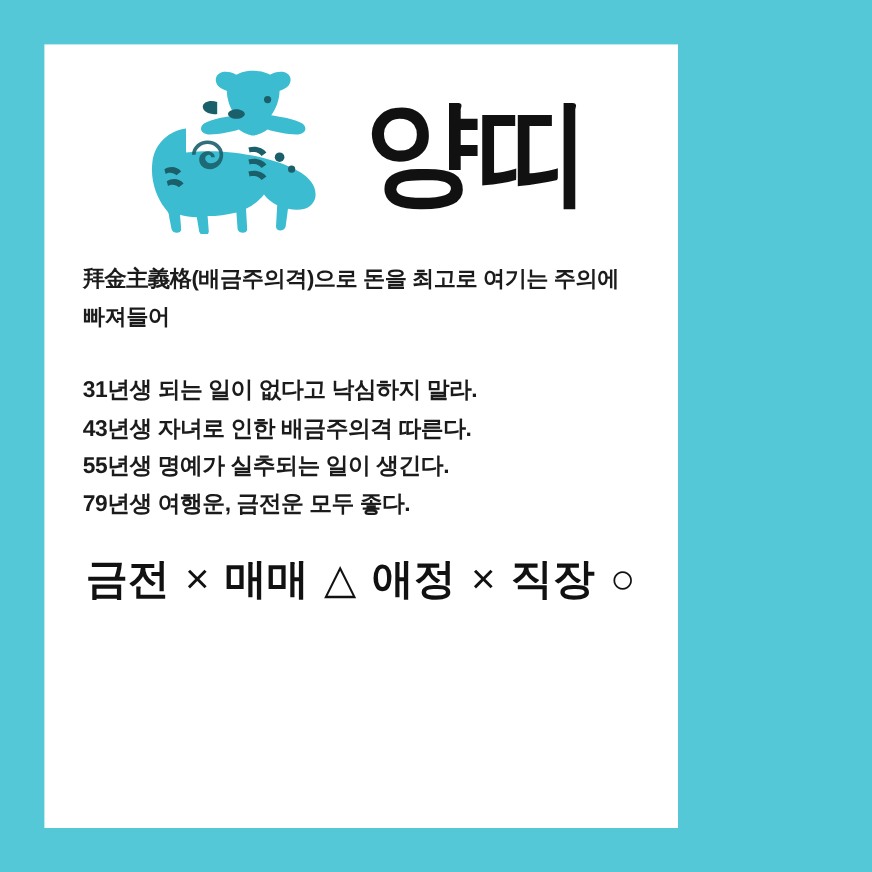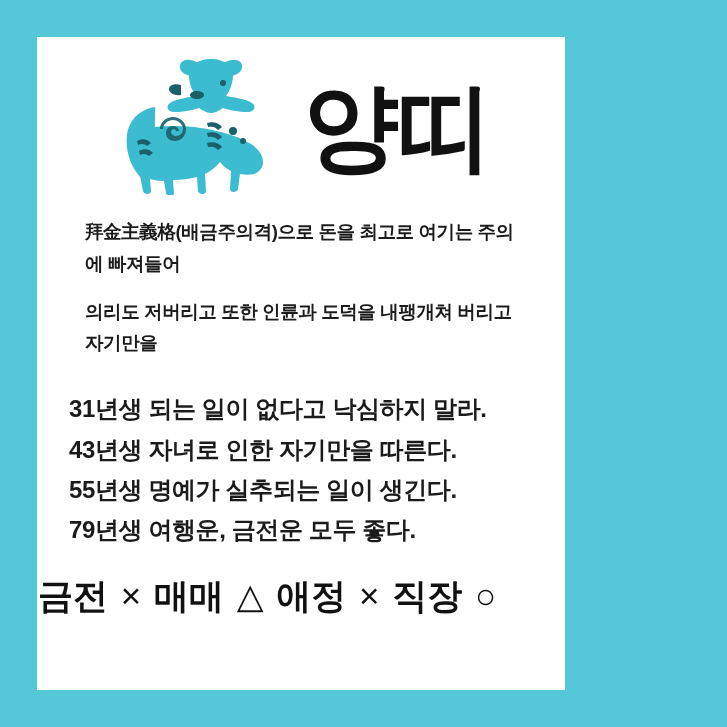--- a/index.html
+++ b/index.html
@@ -49,36 +49,37 @@
   .body-text {
     margin: 16px 0 0 0;
     padding: 0 28px 0 32px;
     font-size: 18.5px;
     line-height: 1.72;
     color: #1b1b1b;
     font-weight: bold;
     letter-spacing: -0.4px;
   }
   .body-text p {
-    margin: 16px;
+    margin: 0;
   }
   .years-list {
     margin: 30px 0 0 0;
     padding: 0 28px 0 32px;
-    font-size: 24px;
+    font-size: 19px;
     line-height: 1.68;
     color: #1b1b1b;
     font-weight: bold;
     letter-spacing: -0.4px;
   }
   .years-list .year-line {
     white-space: nowrap;
   }
   .summary {
     margin-top: 22px;
+    text-align: center;
     font-size: 35px;
     font-weight: bold;
     color: #111111;
     letter-spacing: 0px;
     white-space: nowrap;
   }
   .summary .sym {
     font-weight: normal;
     padding: 0 2px;
   }
@@ -113,31 +114,30 @@
         <circle cx="122" cy="86" r="4"></circle>
         <circle cx="132" cy="96" r="3"></circle>
         <path d="M86 46c4 0 7 2 7 4s-3 4-7 4-7-2-7-4 3-4 7-4z"></path>
       </g>
     </svg>
     <div class="zodiac-title">양띠</div>
   </div>
 
   <div class="body-text">
     <p>拜金主義格(배금주의격)으로 돈을 최고로 여기는 주의에 빠져들어</p>
-    <p>의리도 저버리고 또한 인륜과 도덕을 내팽개쳐 버리고 자기만을</p>
   </div>
 
   <div class="years-list">
     <div class="year-line">
       <span>31년생</span>
       <span>되는 일이 없다고 낙심하지 말라.</span>
     </div>
     <div class="year-line">
       <span>43년생</span>
-      <span>자녀로 인한 자기만을 따른다.</span>
+      <span>자녀로 인한 배금주의격 따른다.</span>
     </div>
     <div class="year-line">
       <span>55년생</span>
       <span>명예가 실추되는 일이 생긴다.</span>
     </div>
     <div class="year-line">
       <span>79년생</span>
       <span>여행운, 금전운 모두 좋다.</span>
     </div>
   </div>

